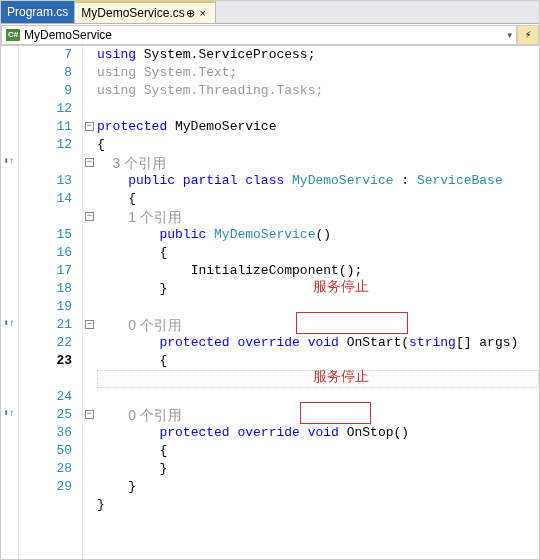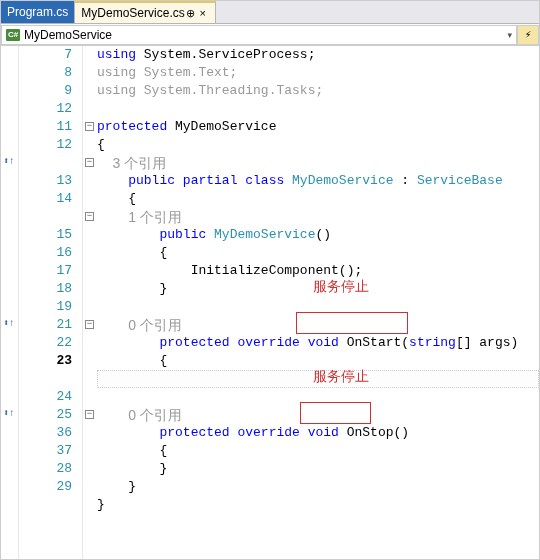--- a/index.html
+++ b/index.html
@@ -222,21 +222,21 @@
     <div class="line-num">16</div>
     <div class="line-num">17</div>
     <div class="line-num">18</div>
     <div class="line-num">19</div>
     <div class="line-num">21</div>
     <div class="line-num">22</div>
     <div class="line-num current">23</div>
     <div class="line-num" style="height:36px;line-height:54px">24</div>
     <div class="line-num">25</div>
     <div class="line-num">36</div>
-    <div class="line-num">37</div>
+    <div class="line-num">50</div>
     <div class="line-num">28</div>
     <div class="line-num">29</div>
   </div>
 
   <div class="fold-col">
     <div class="fold-box" style="top:76px">−</div>
     <div class="fold-box" style="top:112px">−</div>
     <div class="fold-box" style="top:166px">−</div>
     <div class="fold-box" style="top:274px">−</div>
     <div class="fold-box" style="top:364px">−</div>

